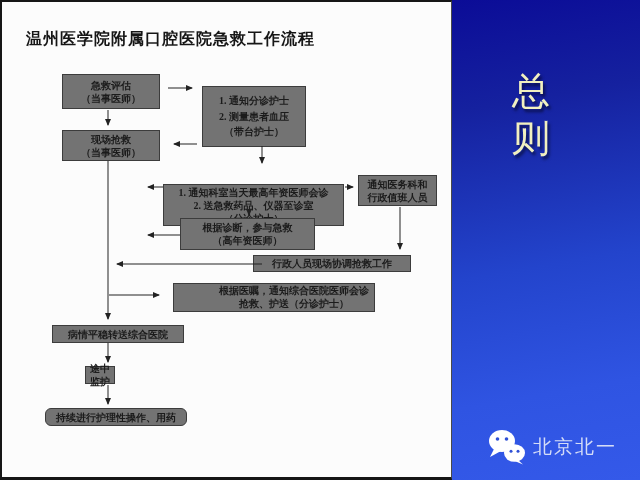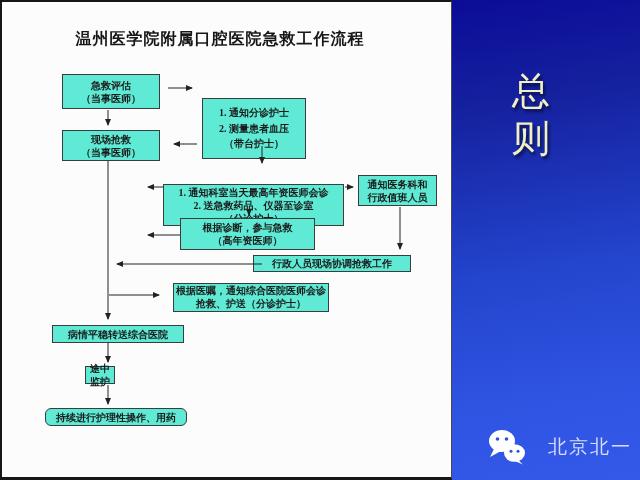--- a/index.html
+++ b/index.html
@@ -14,54 +14,54 @@
     box-sizing:border-box;background:#fcfcfc;
     border-top:2px solid #161616;border-left:2px solid #161616;
     border-bottom:3px solid #161616;border-right:1px solid #4a4a4a;
   }
   
   .blue-panel{
     position:absolute;left:452px;top:0;width:188px;height:480px;
     background:linear-gradient(170deg,#0b0c97 0%,#15219f 22%,#2344cc 55%,#2f54e2 80%,#3459e9 100%);
   }
   .slide-title{
-    position:absolute;left:4px;top:29px;width:432px;
-    text-align:center;font-weight:bold;font-size:16px;letter-spacing:1px;
+    position:absolute;left:26px;top:29px;width:432px;
+    text-align:left;font-weight:bold;font-size:16px;letter-spacing:1px;
     color:#161616;
   }
   .fbox{
     position:absolute;box-sizing:border-box;border:1px solid #3c3c3c;
     display:flex;align-items:center;justify-content:center;
     text-align:center;white-space:pre-line;
     font-weight:bold;font-size:10px;line-height:1.3;color:#1b1b1b;
-    background:#5eead4;
+    background:#737373;
   }
   .b-assess {left:62px;  top:74px;  width:98px;  height:35px;}
-  .b-triage {left:202px; top:98px;  width:104px; height:61px; line-height:1.55;}
+  .b-triage {left:202px; top:86px;  width:104px; height:61px; line-height:1.55;}
   .b-onsite {left:62px;  top:130px; width:98px;  height:31px;}
   .b-dept   {left:163px; top:184px; width:181px; height:42px;}
   .b-admin  {left:358px; top:175px; width:79px;  height:31px;}
   .b-diag   {left:180px; top:218px; width:135px; height:32px;}
   .b-coord  {left:253px; top:255px; width:158px; height:17px;}
-  .b-consult{left:173px; top:283px; width:156px; height:29px; line-height:1.25;}
+  .b-consult{left:173px; top:283px; width:202px; height:29px; line-height:1.25;padding-left:40px;}
   .b-stable {left:52px;  top:325px; width:132px; height:18px;}
   .b-transit{left:85px;  top:366px; width:30px;  height:18px;}
   .b-care   {left:45px;  top:408px; width:142px; height:18px;border-radius:6px;}
   .flow-svg{position:absolute;left:0;top:0;pointer-events:none;}
   
   .side-title{
     position:absolute;left:511px;top:68px;width:40px;
     text-align:center;font-size:38px;line-height:47px;
     color:#f1f0c0;text-shadow:2px 3px 3px rgba(0,0,10,0.55);
     font-weight:normal;
   }
   
   .watermark{
     position:absolute;left:488px;top:427px;width:145px;height:40px;
-    display:flex;align-items:center;gap:22px;
+    display:flex;align-items:center;gap:7px;
   }
   .wm-text{
     font-family:"Liberation Sans","DejaVu Sans",sans-serif;
     font-size:19px;letter-spacing:2px;color:rgba(226,231,248,0.92);
     white-space:nowrap;
   }
 </style>
 </head>
 <body>
 

